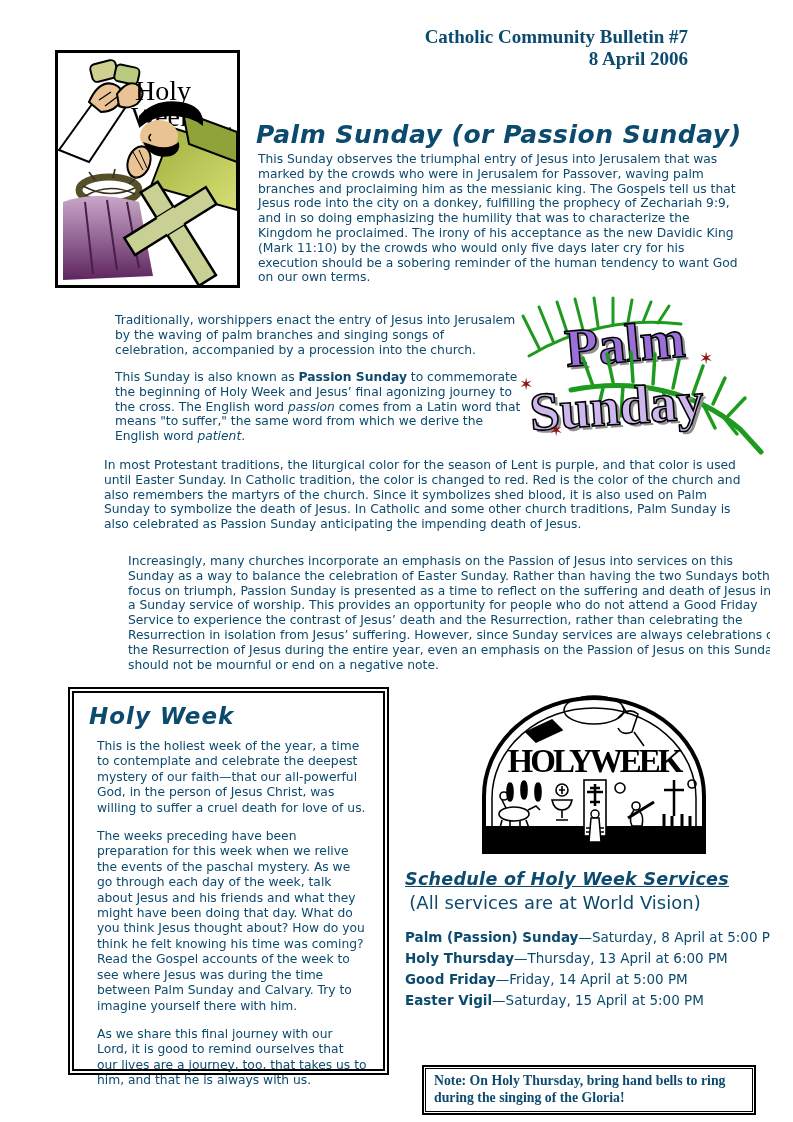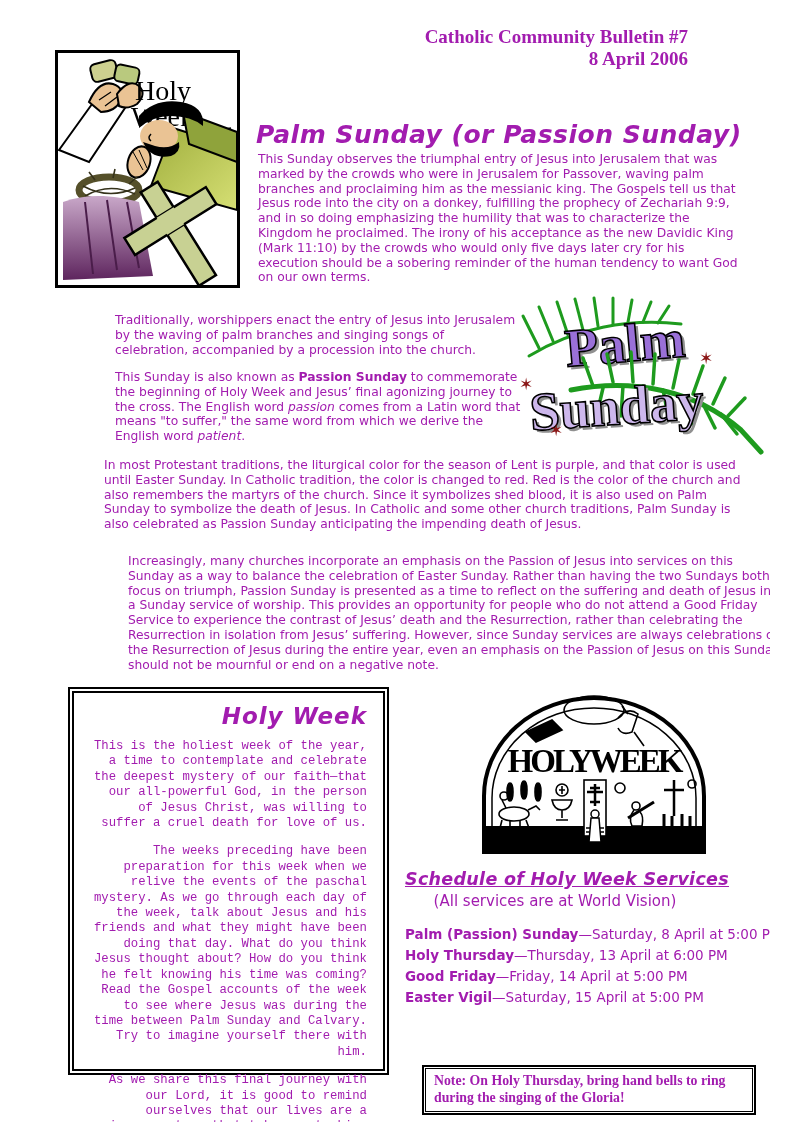--- a/index.html
+++ b/index.html
@@ -1,17 +1,17 @@
 <!DOCTYPE html>
 <html><head>
 <meta charset="utf-8">
 <style>
   html,body{margin:0;padding:0;background:#fff;}
   #page{position:relative;width:770px;height:1122px;background:#fff;overflow:hidden;
-        font-family:"DejaVu Sans",sans-serif;color:#a21caf;}
+        font-family:"DejaVu Sans",sans-serif;color:#0c4a6e;}
   .abs{position:absolute;}
   .b{font-weight:bold;}
   .i{font-style:italic;}
 
   .header{top:26px;right:82px;text-align:right;
           font-family:"Liberation Serif",serif;font-weight:bold;font-size:19px;line-height:22px;}
 
   .title{left:256px;top:96px;font-size:25px;font-weight:bold;font-style:italic;
          letter-spacing:.5px;margin-top:24px;}
 
@@ -22,27 +22,27 @@
   .para4{left:104px;top:458px;width:646px;}
   .para5{left:104px;top:554px;width:652px;margin-left:24px;}
 
   .hw-img{left:55px;top:50px;}
   .palm-img{left:513px;top:294px;}
   .arch-img{left:468px;top:688px;}
 
   .hwbox{left:68px;top:687px;width:321px;height:388px;border:2px solid #000;
          box-sizing:border-box;background:#fff;}
   .hwbox-inner{position:absolute;left:2px;top:2px;right:2px;bottom:2px;border:2px solid #000;
-               padding:8px 16px 0 15px;text-align:right;}
+               padding:8px 16px 0 15px;}
   .hwbox-title{font-size:23px;font-weight:bold;font-style:italic;letter-spacing:1px;margin:2px 0 10px 0;}
-  .hwbox p{font-size:12.3px;line-height:15.4px;margin:0 0 13px 0;font-family:Liberation Mono, monospace;}
+  .hwbox p{font-size:12.3px;line-height:15.4px;margin:0 0 13px 8px;}
 
   .sched{left:405px;top:869px;width:380px;}
   .sched-title{font-size:17.5px;font-weight:bold;font-style:italic;letter-spacing:.3px;text-decoration:underline;}
-  .sched-sub{width:300px;text-align:center;font-size:15px;margin-top:3px;}
+  .sched-sub{width:300px;text-align:center;font-size:18px;margin-top:3px;}
   .sched-list{margin-top:14px;font-size:13.5px;line-height:21px;}
 
   .notebox{left:422px;top:1021px;width:334px;border:2px solid #000;background:#fff;box-sizing:border-box;margin-top:44px;}
   .notebox-inner{border:1px solid #000;margin:1px;padding:3px 8px 5px 8px;
                  font-family:"Liberation Serif",serif;font-weight:bold;font-size:13.8px;line-height:17px;}
 </style>
 </head>
 <body>
 
 <div id="page">

